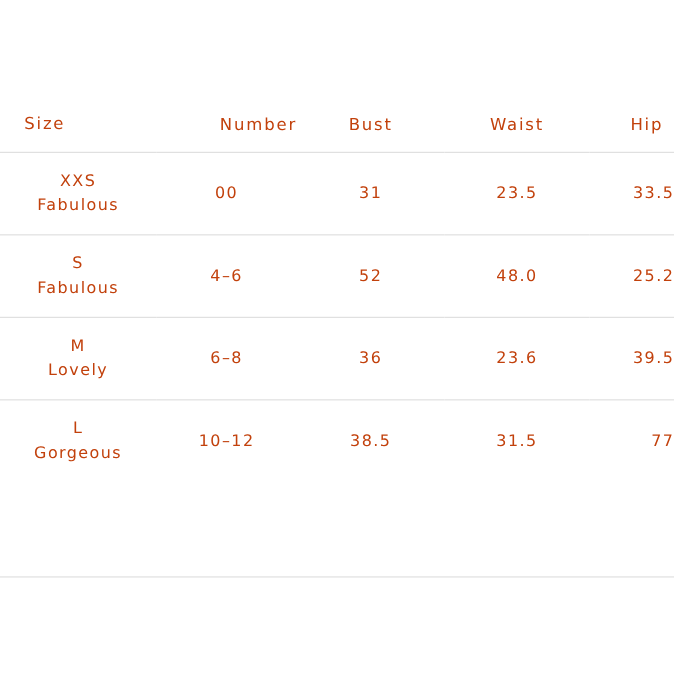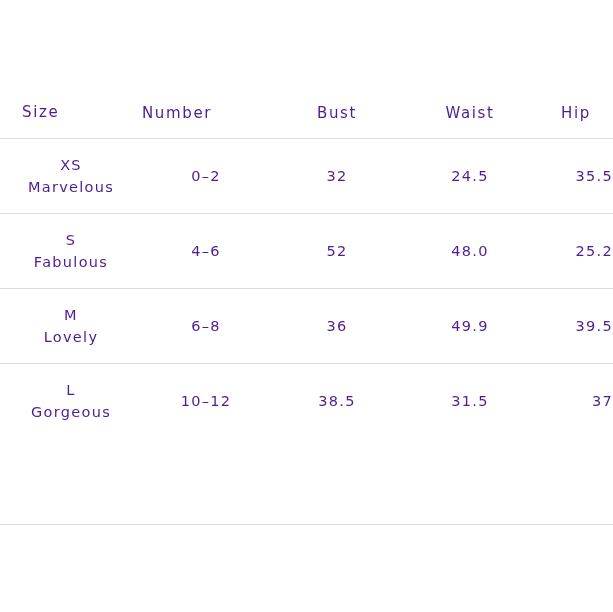--- a/index.html
+++ b/index.html
@@ -33,21 +33,21 @@
   .size-table col.c2 { width: 134px; }
   .size-table col.c3 { width: 132px; }
   .size-table col.c4 { width: 77px; }
 
   .size-table th, .size-table td {
     padding: 0;
     margin: 0;
     border: none;
     font-weight: normal;
     letter-spacing: 0.08em;
-    color: #4c1d95;
+    color: #c2410c;
   }
 
   .head-row th {
     height: 50px;
     vertical-align: middle;
     font-size: 15px;
     letter-spacing: 0.11em;
   }
   .body-row td {
     height: 74px;
@@ -58,24 +58,24 @@
   }
 
   
   .col-size   { text-align: center; padding-left: 4px; line-height: 1.55; }
   .col-number { text-align: center; }
   .col-bust   { text-align: center; }
   .col-waist  { text-align: center; }
   .col-hip    { text-align: right; padding-right: 18px; }
 
   .head-row .col-size   { text-align: left; padding-left: 22px; }
-  .head-row .col-number { text-align: left; }
+  .head-row .col-number { text-align: right; }
   .head-row .col-bust   { }
   .head-row .col-waist  { text-align: center; }
-  .head-row .col-hip    { text-align: right; padding-right: 22px; }
+  .head-row .col-hip    { text-align: right; padding-right: 10px; }
 
   .size-code { display: block; }
   .size-word { display: block; }
 
   .bottom-rule {
     position: absolute;
     left: 0;
     top: 524px;
     width: 613px;
     height: 1px;
@@ -100,55 +100,55 @@
         <th class="col-size">Size</th>
         <th class="col-number">Number</th>
         <th class="col-bust">Bust</th>
         <th class="col-waist">Waist</th>
         <th class="col-hip">Hip</th>
       </tr>
     </thead>
     <tbody>
       <tr class="body-row">
         <td class="col-size">
-          <span class="size-code">XS</span>
-          <span class="size-word">Marvelous</span>
+          <span class="size-code">XXS</span>
+          <span class="size-word">Fabulous</span>
         </td>
-        <td class="col-number">0–2</td>
-        <td class="col-bust">32</td>
-        <td class="col-waist">24.5</td>
-        <td class="col-hip">35.5</td>
+        <td class="col-number">00</td>
+        <td class="col-bust">31</td>
+        <td class="col-waist">23.5</td>
+        <td class="col-hip">33.5</td>
       </tr>
       <tr class="body-row">
         <td class="col-size">
           <span class="size-code">S</span>
           <span class="size-word">Fabulous</span>
         </td>
         <td class="col-number">4–6</td>
         <td class="col-bust">52</td>
         <td class="col-waist">48.0</td>
         <td class="col-hip">25.2</td>
       </tr>
       <tr class="body-row">
         <td class="col-size">
           <span class="size-code">M</span>
           <span class="size-word">Lovely</span>
         </td>
         <td class="col-number">6–8</td>
         <td class="col-bust">36</td>
-        <td class="col-waist">49.9</td>
+        <td class="col-waist">23.6</td>
         <td class="col-hip">39.5</td>
       </tr>
       <tr class="body-row">
         <td class="col-size">
           <span class="size-code">L</span>
           <span class="size-word">Gorgeous</span>
         </td>
         <td class="col-number">10–12</td>
         <td class="col-bust">38.5</td>
         <td class="col-waist">31.5</td>
-        <td class="col-hip">37</td>
+        <td class="col-hip">77</td>
       </tr>
     </tbody>
   </table>
 
   <div class="bottom-rule"></div>
 </div>
 
 </body></html>

